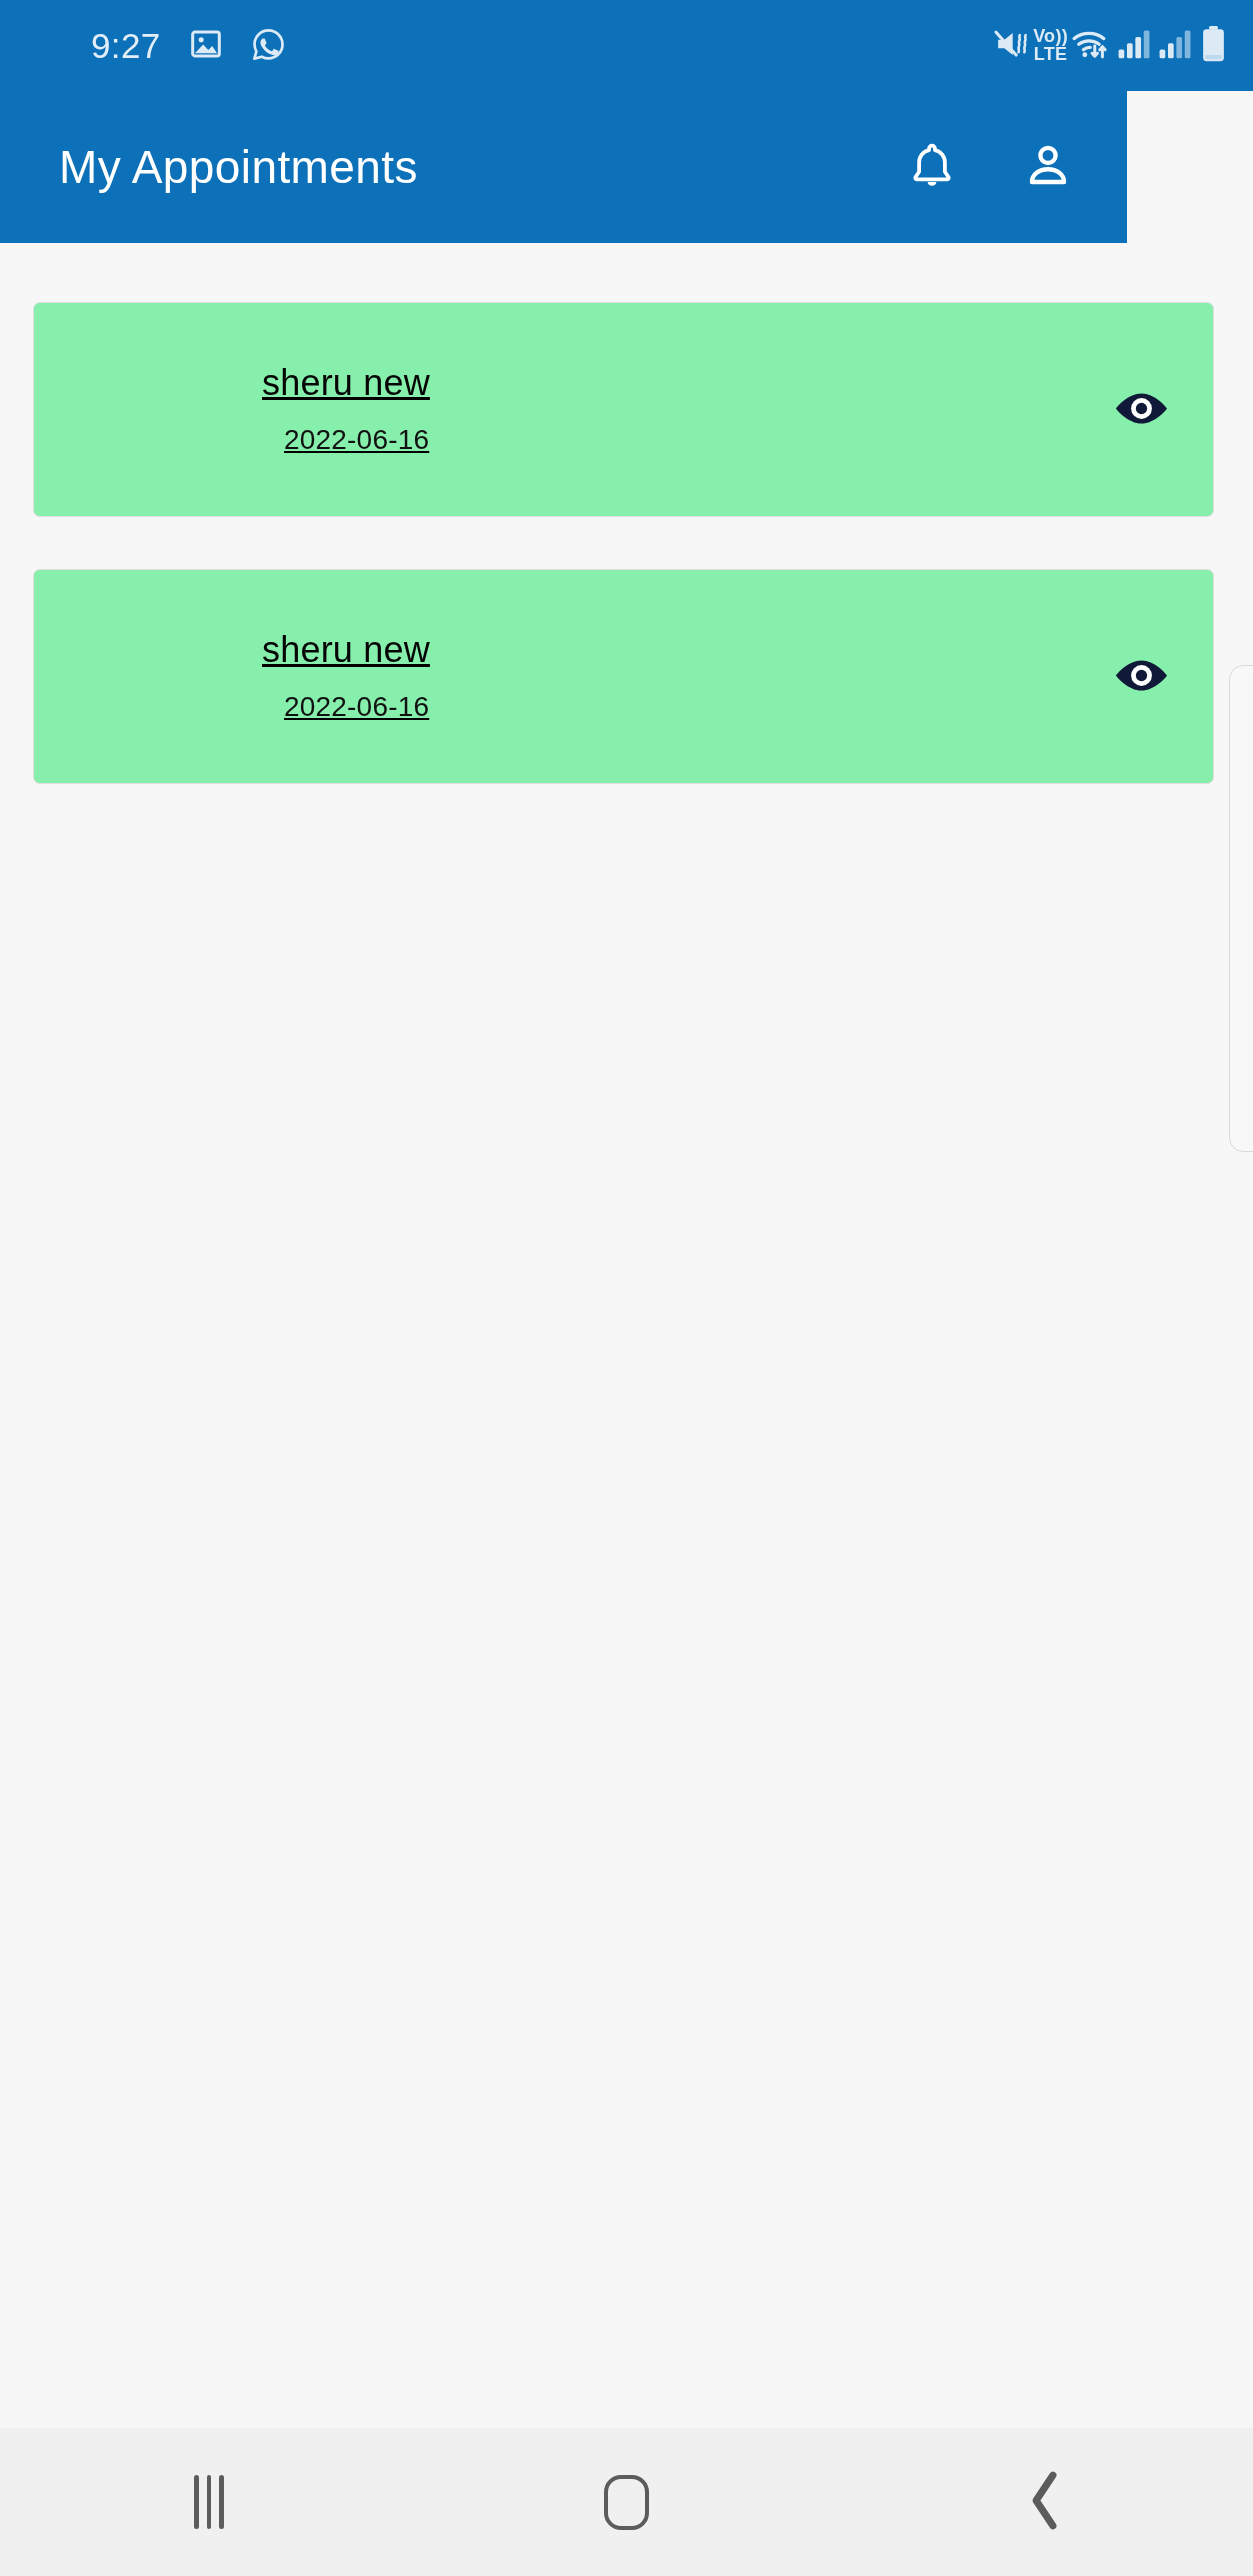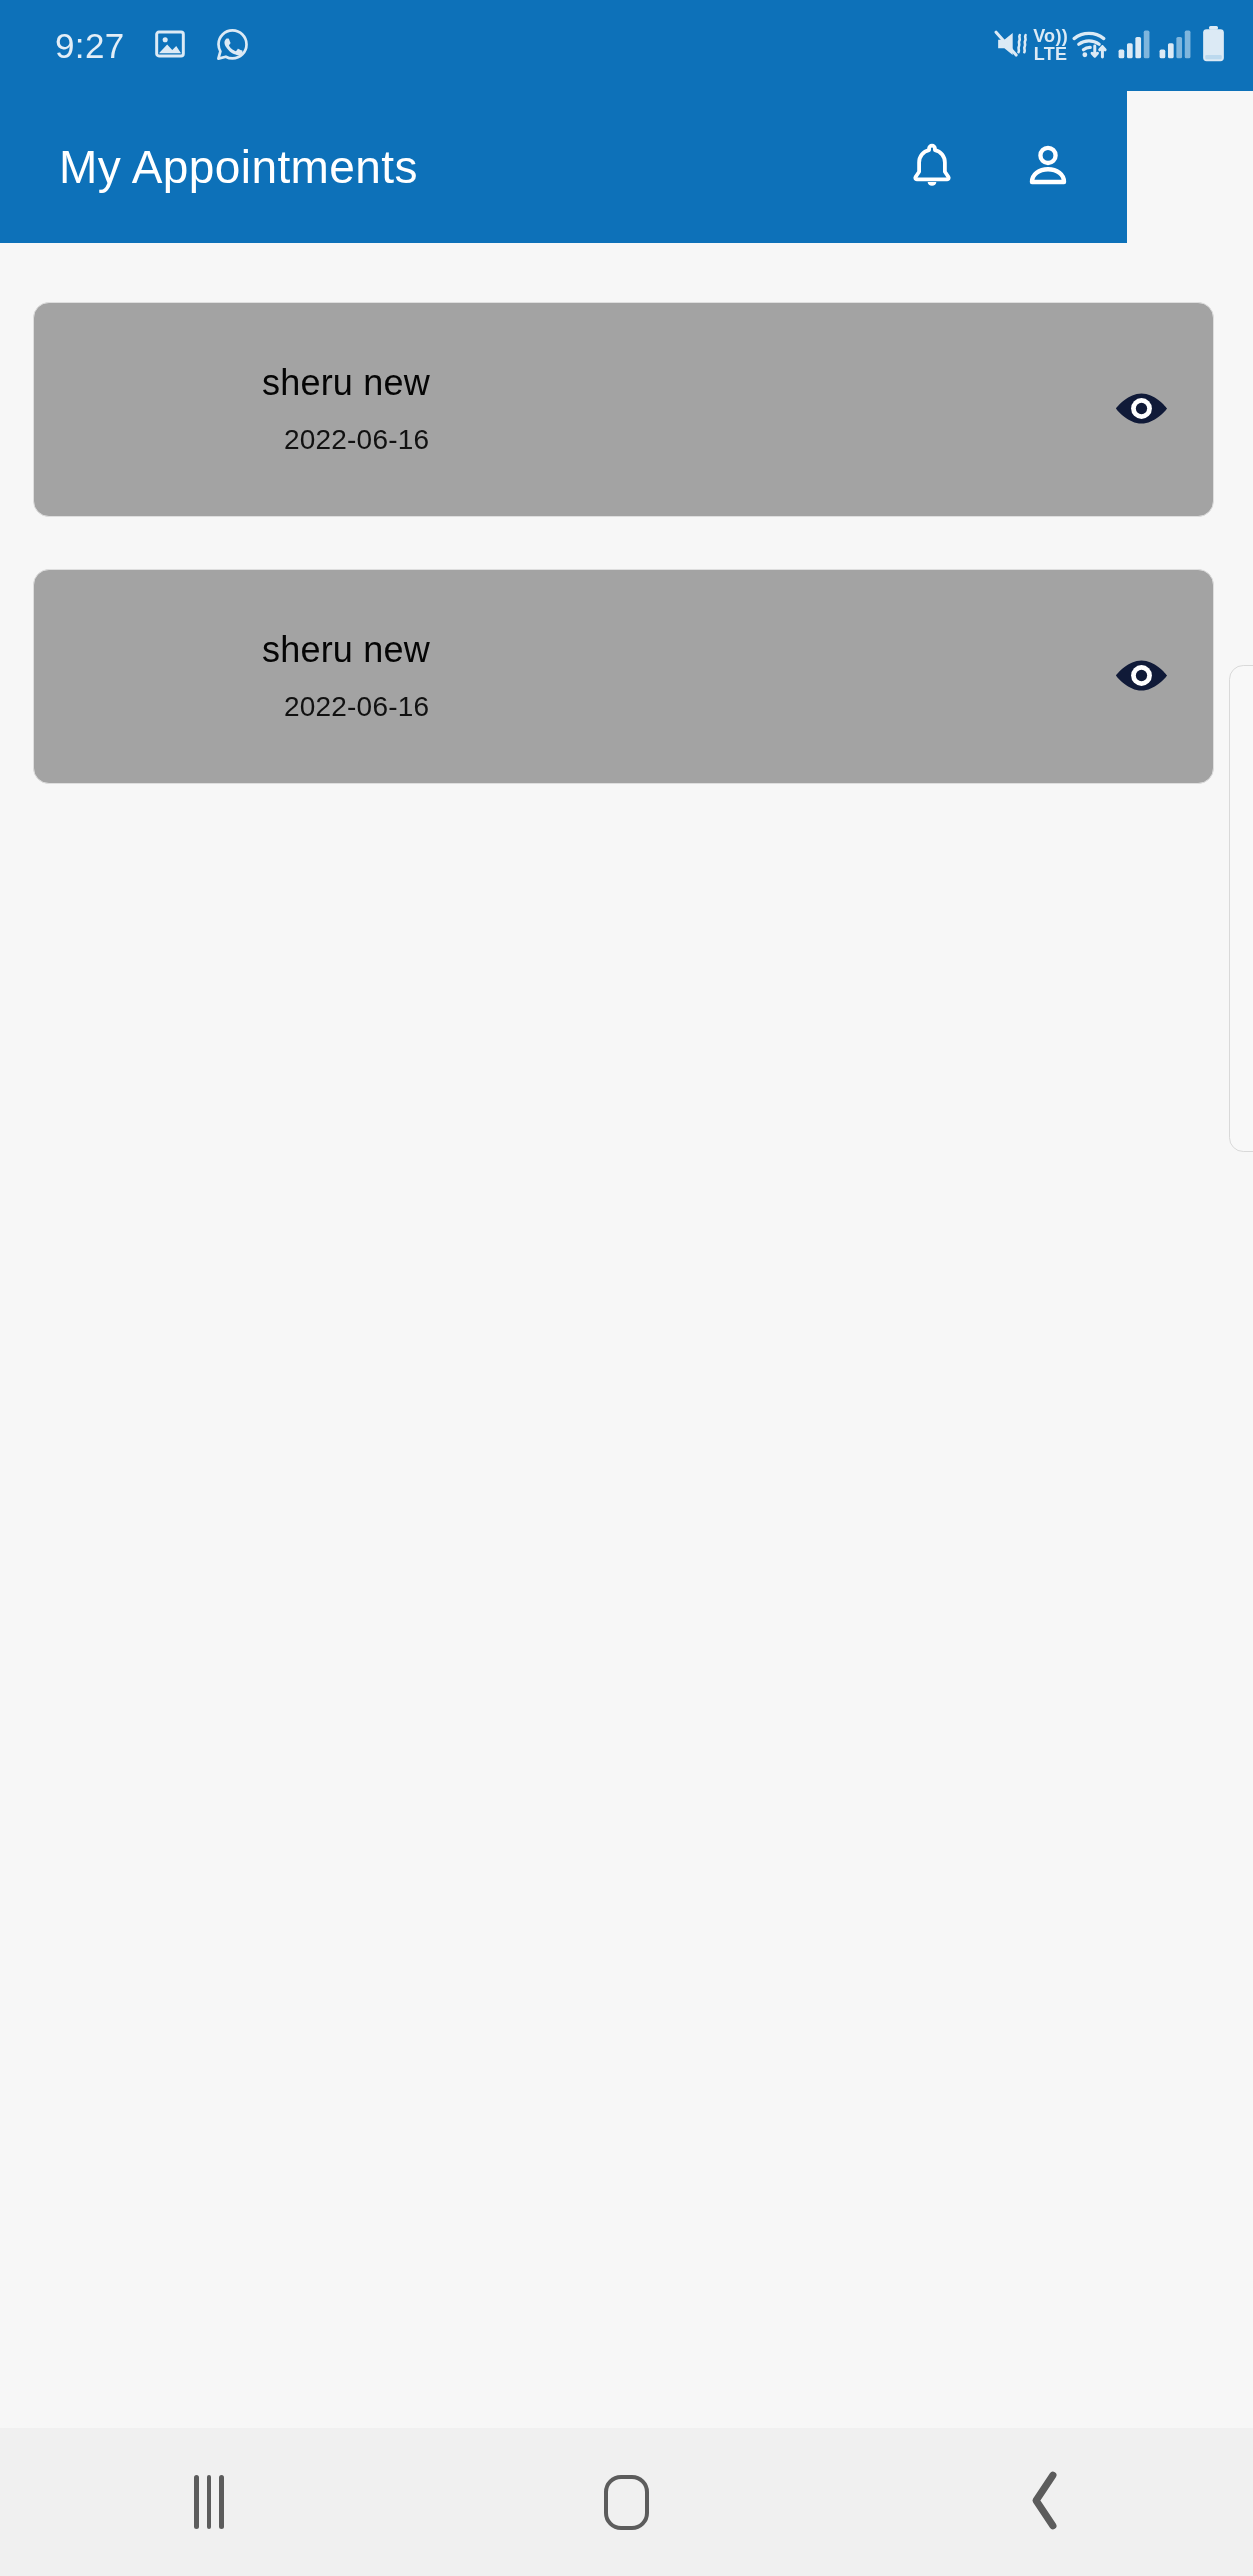--- a/index.html
+++ b/index.html
@@ -17,21 +17,21 @@
 
   
   #status-bar {
     position:absolute; top:0; left:0;
     width:1253px; height:91px;
     background:#0d71b9;
     display:flex; align-items:center;
     justify-content:space-between;
     padding:0 25px 0 55px;
   }
-  #status-left { display:flex; align-items:center; gap:28px; }
+  #status-left { display:flex; align-items:center; gap:28px;margin-left:36px; }
   #status-clock {
     color:#e3eef7; font-size:35px; letter-spacing:0.4px;
     font-family:"Liberation Sans", sans-serif;
   }
   #status-right { display:flex; align-items:center; gap:3px; }
   .sb-ico { display:block; }
   .volte-text {
     display:flex; flex-direction:column; align-items:center;
     line-height:0.96; color:#dceaf5;
     font-size:18px; font-weight:bold; letter-spacing:0.3px;
@@ -66,26 +66,27 @@
   }
   #appointment-list {
     position:absolute; top:0; left:0;
     width:1253px;
     padding:59px 0 0 0;
   }
   .appointment-card {
     position:relative;
     margin:0 39px 52px 33px;
     min-height:215px;
-    background:#a3a3a3;
+    background:#86efac;
     border:1.8px solid #dedede;
-    border-radius:16px;
+    border-radius:7px;
     display:flex; align-items:center;
     padding:0 36px 0 228px;
     cursor:pointer;
+    text-decoration:underline;
   }
   .card-texts { flex:1 1 auto; }
   .card-title {
     font-size:36px; color:#050505; font-weight:500;
     letter-spacing:0.2px; line-height:1.12;
   }
   .card-date {
     margin-top:22.4px;
     font-size:28px; color:#111111; font-weight:400;
     letter-spacing:0.2px; line-height:1.1;margin-left:22px;

